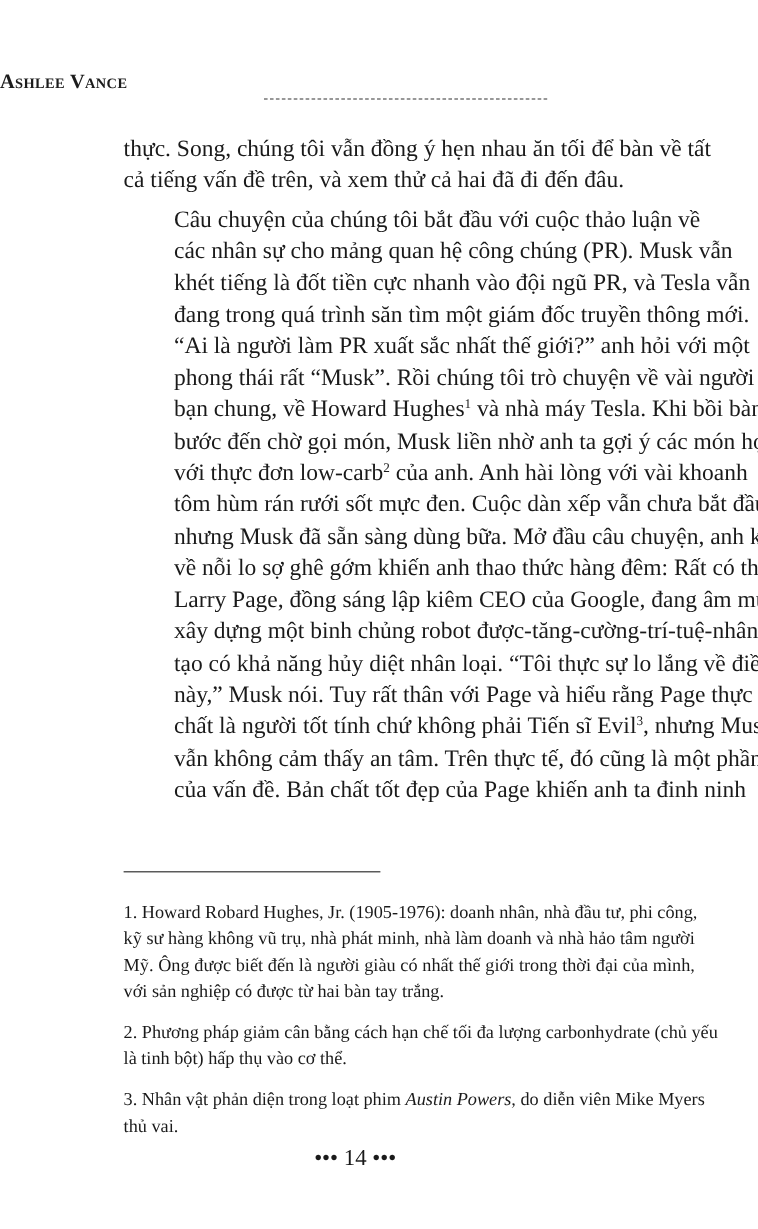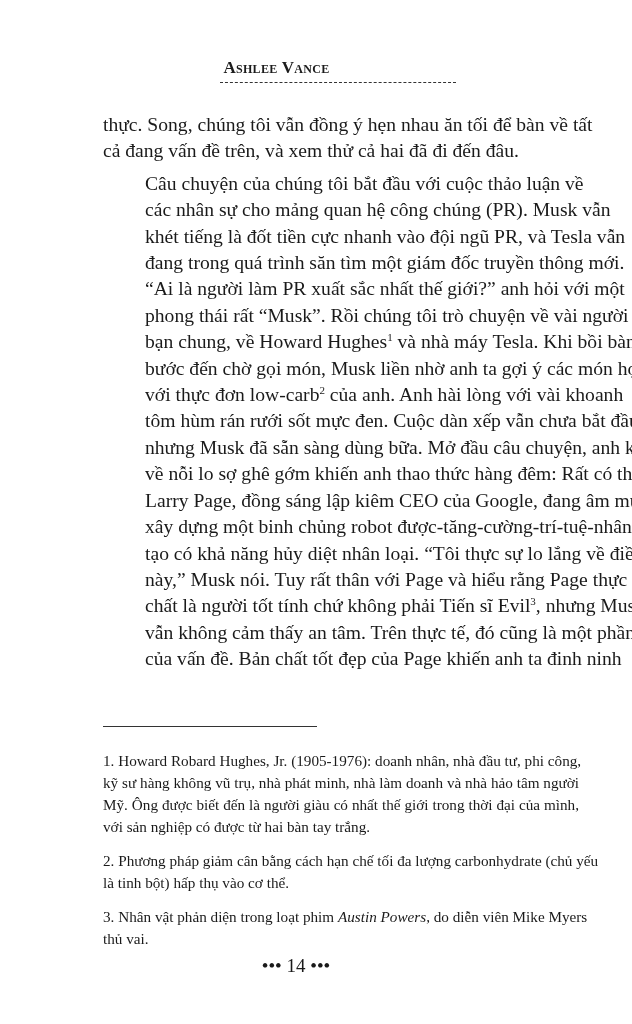--- a/index.html
+++ b/index.html
@@ -1,18 +1,18 @@
 <!DOCTYPE html>
 <html><head>
 <meta charset="utf-8">
 <style>
   html, body { margin: 0; padding: 0; background: #ffffff; }
   body { width: 632px; height: 1024px; position: relative; overflow: hidden;
          font-family: "Liberation Serif", "DejaVu Serif", serif; color: #1a1a1a; }
-  .header { position: absolute; top: 58px; left: 0; width: 553px; text-align: center; }
+  .header { position: absolute; top: 58px; left: 0; width: 553px; }
   .header-title { display: inline-block; font-size: 17px; font-weight: bold; letter-spacing: 0.3px;
                   font-variant: small-caps; color: #1c1c1c; }
   .header-rule { position: absolute; top: 82px; left: 220px; width: 236px; height: 0;
                  border-top: 1.5px dashed #333; }
   .body-text { position: absolute; top: 112px; left: 103px; width: 476px;
                font-size: 19.6px; line-height: 26.4px; text-align: justify; }
   .body-text p { margin: 0; }
   .body-text p.indent { text-indent: 42px; margin-top: 6px; }
   .body-text .line { display: block; text-align: justify; text-align-last: justify; white-space: nowrap; }
   .body-text .line.last { text-align-last: left; }
@@ -28,21 +28,21 @@
 <body>
 
 <div class="header">
   <span class="header-title">Ashlee Vance</span>
 </div>
 <div class="header-rule"></div>
 
 <div class="body-text">
   <p id="para1">
       <span class="line">thực. Song, chúng tôi vẫn đồng ý hẹn nhau ăn tối để bàn về tất</span>
-      <span class="line last">cả đang vấn đề trên, và xem thử cả hai đã đi đến đâu.</span>
+      <span class="line last">cả tiếng vấn đề trên, và xem thử cả hai đã đi đến đâu.</span>
     </p>
   <p class="indent" id="para2">
       <span class="line">Câu chuyện của chúng tôi bắt đầu với cuộc thảo luận về</span>
       <span class="line">các nhân sự cho mảng quan hệ công chúng (PR). Musk vẫn</span>
       <span class="line">khét tiếng là đốt tiền cực nhanh vào đội ngũ PR, và Tesla vẫn</span>
       <span class="line">đang trong quá trình săn tìm một giám đốc truyền thông mới.</span>
       <span class="line">“Ai là người làm PR xuất sắc nhất thế giới?” anh hỏi với một</span>
       <span class="line">phong thái rất “Musk”. Rồi chúng tôi trò chuyện về vài người</span>
       <span class="line">bạn chung, về Howard Hughes<sup>1</sup> và nhà máy Tesla. Khi bồi bàn</span>
       <span class="line">bước đến chờ gọi món, Musk liền nhờ anh ta gợi ý các món hợp</span>

